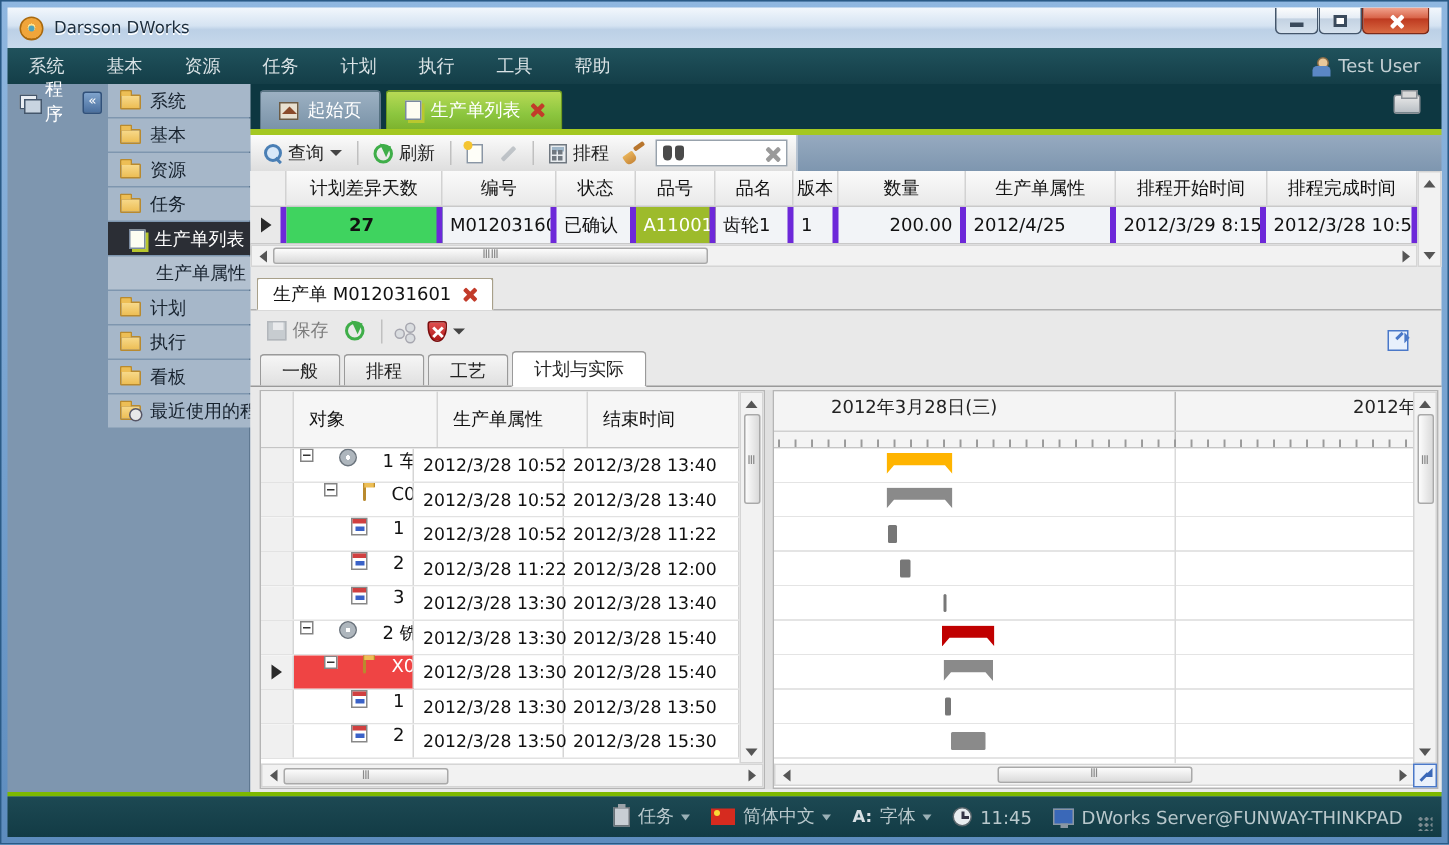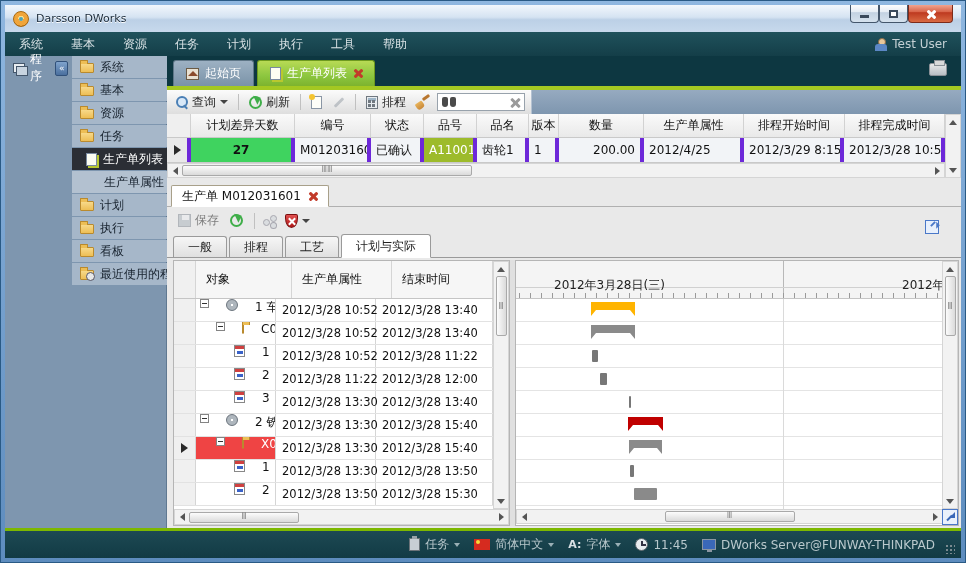--- a/index.html
+++ b/index.html
@@ -174,21 +174,21 @@
   .cal-icon:after { content:""; position:absolute; left:2px; bottom:2px; width:6px; height:3px; background:#3A62C8; }
   .tree-hscroll { height:16px; }
 
   #splitter { width:5px; background:#E0E0E0; }
 
   
   #gantt-panel { flex:1; min-width:0; display:flex; flex-direction:column; border:1px solid #B5B5B5; background:#FFF; }
   #gantt-main { flex:1; display:flex; min-height:0; }
   #gantt-view { flex:1; min-width:0; display:flex; flex-direction:column; position:relative; overflow:hidden; }
   #gantt-header { height:38px; border-bottom:1px solid #C5C5C5; background:#F4F4F4; position:relative; }
-  .g-day-label { position:absolute; top:16px; color:#222; white-space:nowrap; }
+  .g-day-label { position:absolute; top:2px; color:#222; white-space:nowrap; }
   #g-day-divider { position:absolute; left:267px; top:0; bottom:0; width:1px; background:#B8B8B8; }
   #g-ticks { position:absolute; left:0; right:0; bottom:0; height:11px; border-top:1px solid #D0D0D0;
     background:repeating-linear-gradient(90deg, transparent 0 10px, #9A9A9A 10px 11px); background-size:11px 5px; background-repeat:repeat-x; background-position:4px bottom; }
   #gantt-body { flex:1; position:relative; background:#FFF; }
   #gantt-rowlines { position:absolute; inset:0; background:repeating-linear-gradient(#FFF 0 22px, #E4E4E4 22px 23px); }
   #gantt-vline { position:absolute; left:267px; top:0; bottom:0; width:1px; background:#DADADA; }
   .gbar { position:absolute; }
   .gbar.summary { height:14px; clip-path:polygon(0 0,100% 0,100% 100%,calc(100% - 5px) 58%,5px 58%,0 100%); }
   .gbar.task { height:12px; border-radius:1px; }
   #gantt-bottom { height:16px; display:flex; }

